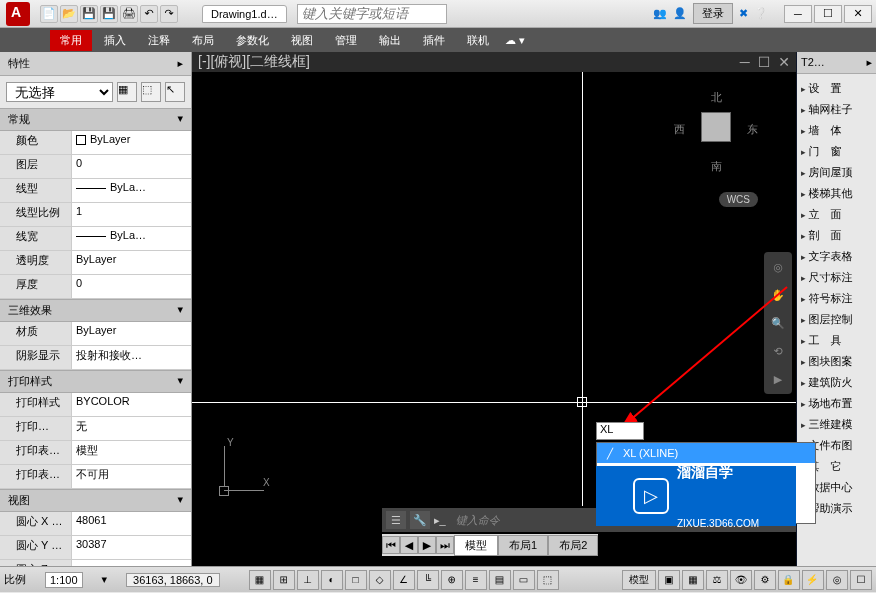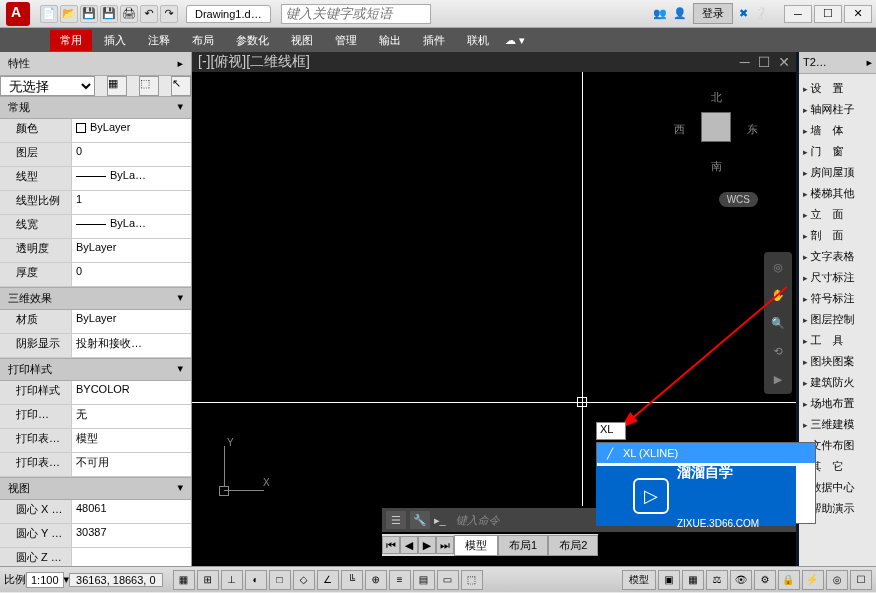--- a/index.html
+++ b/index.html
@@ -3,38 +3,38 @@
 <meta charset="utf-8">
 <style>
 * { box-sizing: border-box; margin: 0; padding: 0; font-family: "Microsoft YaHei", sans-serif; }
 body { background: #e8e8e8; width: 876px; height: 593px; overflow: hidden; font-size: 11px; }
 
 .titlebar { height: 28px; background: linear-gradient(#f0f0f0,#d8d8d8); display: flex; align-items: center; border-bottom: 1px solid #aaa; }
 .app-icon { width: 24px; height: 24px; margin: 0 6px; background: #b00; border-radius: 3px; position: relative; }
 .app-icon::after { content: "A"; color: #fff; font-weight: bold; position: absolute; left: 5px; top: 2px; font-size: 14px; }
 .qat { display: flex; gap: 2px; margin-left: 4px; }
 .qat-btn { width: 18px; height: 18px; background: #e0e0e0; border: 1px solid #bbb; border-radius: 2px; display: flex; align-items: center; justify-content: center; cursor: pointer; }
-.doc-tab { background: #fff; border: 1px solid #aaa; padding: 2px 8px; margin-left: 8px; border-radius: 3px 3px 0 0; }
+.doc-tab { background: #fff; border: 1px solid #aaa; padding: 2px 8px; margin-left: 24px; border-radius: 3px 3px 0 0; }
 .search-box { margin-left: 10px; width: 150px; height: 20px; background: #fff; border: 1px solid #aaa; padding: 0 4px; color: #888; font-style: italic; }
 .title-right { margin-left: auto; display: flex; align-items: center; gap: 6px; padding-right: 4px; }
 .win-controls { display: flex; gap: 2px; margin-left: 10px; }
 .win-btn { width: 28px; height: 18px; border: 1px solid #aaa; background: #f0f0f0; display: flex; align-items: center; justify-content: center; cursor: pointer; }
 .login-btn { background: #d0d0d0; padding: 2px 8px; border: 1px solid #999; cursor: pointer; }
 
 .ribbon-tabs { height: 24px; background: #555; display: flex; align-items: center; padding-left: 50px; gap: 2px; }
 .ribbon-tab { padding: 3px 10px; color: #fff; cursor: pointer; }
 .ribbon-tab.active { background: #c00; }
 .ribbon-share { margin-left: 4px; color: #fff; }
 
 .main-area { display: flex; height: 514px; }
 
 .props-panel { width: 192px; background: #e8e8e8; border-right: 1px solid #999; overflow: hidden; }
 .props-header { background: #d0d0d0; padding: 4px 8px; border-bottom: 1px solid #aaa; display: flex; align-items: center; }
 .props-header-arrow { margin-left: auto; }
-.props-toolbar { display: flex; gap: 12px; align-items: flex-end; }
+.props-toolbar { padding: 6px; display: flex; gap: 4px; align-items: flex-end; }
 .props-select { flex: 1; height: 20px; border: 1px solid #999; background: #fff; padding: 0 4px; }
 .props-tbtn { width: 20px; height: 20px; border: 1px solid #999; background: #f0f0f0; cursor: pointer; }
 .prop-section { background: #c8c8c8; padding: 3px 8px; font-weight: normal; border-top: 1px solid #aaa; border-bottom: 1px solid #aaa; display: flex; }
 .prop-section-arrow { margin-left: auto; }
 .prop-row { display: flex; border-bottom: 1px solid #ccc; height: 24px; }
 .prop-label { width: 72px; padding: 2px 4px 2px 16px; background: #e0e0e0; border-right: 1px solid #ccc; white-space: nowrap; overflow: hidden; }
 .prop-value { flex: 1; padding: 2px 4px; background: #fff; white-space: nowrap; overflow: hidden; }
 .bylayer-swatch { display: inline-block; width: 10px; height: 10px; border: 1px solid #000; background: #fff; margin-right: 4px; vertical-align: middle; }
 .line-swatch { display: inline-block; width: 30px; border-top: 1px solid #000; vertical-align: middle; margin-right: 4px; }
 
@@ -56,48 +56,48 @@
 .ucs-icon { position: absolute; left: 15px; bottom: 70px; color: #888; font-size: 10px; }
 .ucs-y { position: absolute; left: 20px; bottom: 48px; }
 .ucs-x { position: absolute; left: 56px; bottom: 8px; }
 .ucs-box { position: absolute; left: 12px; bottom: 0; width: 10px; height: 10px; border: 1px solid #888; }
 .ucs-line-v { position: absolute; left: 17px; bottom: 10px; width: 1px; height: 40px; background: #888; }
 .ucs-line-h { position: absolute; left: 17px; bottom: 5px; width: 40px; height: 1px; background: #888; }
 
 .arrow-line { position: absolute; left: 420px; top: 230px; width: 180px; height: 150px; pointer-events: none; }
 .arrow-line svg { width: 100%; height: 100%; }
 
-.cmd-input-box { position: absolute; left: 404px; top: 370px; width: 30px; height: 18px; background: #fff; border: 1px solid #888; padding: 0 3px; color: #000; }
+.cmd-input-box { position: absolute; left: 404px; top: 370px; width: 48px; height: 18px; background: #fff; border: 1px solid #888; padding: 0 3px; color: #000; }
 .autocomplete { position: absolute; left: 404px; top: 390px; width: 220px; background: #fff; border: 1px solid #666; }
 .ac-item { padding: 3px 6px; display: flex; align-items: center; gap: 6px; cursor: pointer; }
 .ac-item.sel { background: #3399ff; color: #fff; }
 .ac-icon { width: 14px; height: 14px; display: flex; align-items: center; justify-content: center; font-size: 10px; }
 
 .cmdline-bar { position: absolute; left: 190px; bottom: 34px; right: 0; height: 24px; background: #444; display: flex; align-items: center; padding: 0 4px; gap: 4px; }
 .cmd-btn { width: 20px; height: 18px; background: #555; color: #ccc; display: flex; align-items: center; justify-content: center; cursor: pointer; }
 .cmd-prompt { color: #888; padding: 0 6px; font-style: italic; }
 
 .layout-tabs { position: absolute; left: 190px; bottom: 10px; display: flex; align-items: center; gap: 0; background: #ddd; height: 22px; }
 .layout-nav { width: 18px; height: 18px; background: #ccc; border: 1px solid #999; cursor: pointer; display: flex; align-items: center; justify-content: center; }
 .layout-tab { padding: 2px 10px; background: #ccc; border: 1px solid #999; cursor: pointer; }
 .layout-tab.active { background: #fff; }
 
-.right-panel { width: 80px; background: #e8e8e8; border-left: 3px solid #0f172a; }
+.right-panel { width: 80px; background: #e8e8e8; border-left: 1px solid #0f172a; }
 .right-header { background: #d0d0d0; padding: 4px; border-bottom: 1px solid #aaa; display: flex; }
 .right-list { padding: 4px 0; }
 .right-item { padding: 3px 4px; display: flex; align-items: center; gap: 3px; cursor: pointer; white-space: nowrap; overflow: hidden; font-size: 11px; }
 .right-arrow { color: #333; font-size: 9px; }
 
 .watermark { position: absolute; right: 0; bottom: 40px; width: 200px; height: 60px; background: #0066cc; color: #fff; display: flex; align-items: center; justify-content: center; gap: 8px; }
 .wm-icon { width: 36px; height: 36px; border: 2px solid #fff; border-radius: 6px; display: flex; align-items: center; justify-content: center; font-size: 18px; }
 .wm-text { display: flex; flex-direction: column; }
 .wm-title { font-size: 14px; font-weight: bold; }
 .wm-url { font-size: 10px; margin-top: 36px; }
 
-.statusbar { height: 26px; background: linear-gradient(#e0e0e0,#c8c8c8); border-top: 1px solid #999; display: flex; align-items: center; padding: 0 4px; gap: 0; }
+.statusbar { height: 26px; background: linear-gradient(#e0e0e0,#c8c8c8); border-top: 1px solid #999; display: flex; align-items: center; padding: 0 4px; gap: 19px; }
 .status-scale { border: 1px solid #999; background: #fff; padding: 1px 4px; }
 .status-coords { padding: 0 6px; border: 1px solid #999; background: #f0f0f0; }
 .status-btns { display: flex; gap: 2px; margin-left: 10px; }
 .status-btn { width: 22px; height: 20px; border: 1px solid #999; background: #d8d8d8; cursor: pointer; display: flex; align-items: center; justify-content: center; font-size: 10px; }
 .status-right { margin-left: auto; display: flex; gap: 2px; align-items: center; }
 </style>
 </head>
 <body>
 
 <div class="titlebar">

